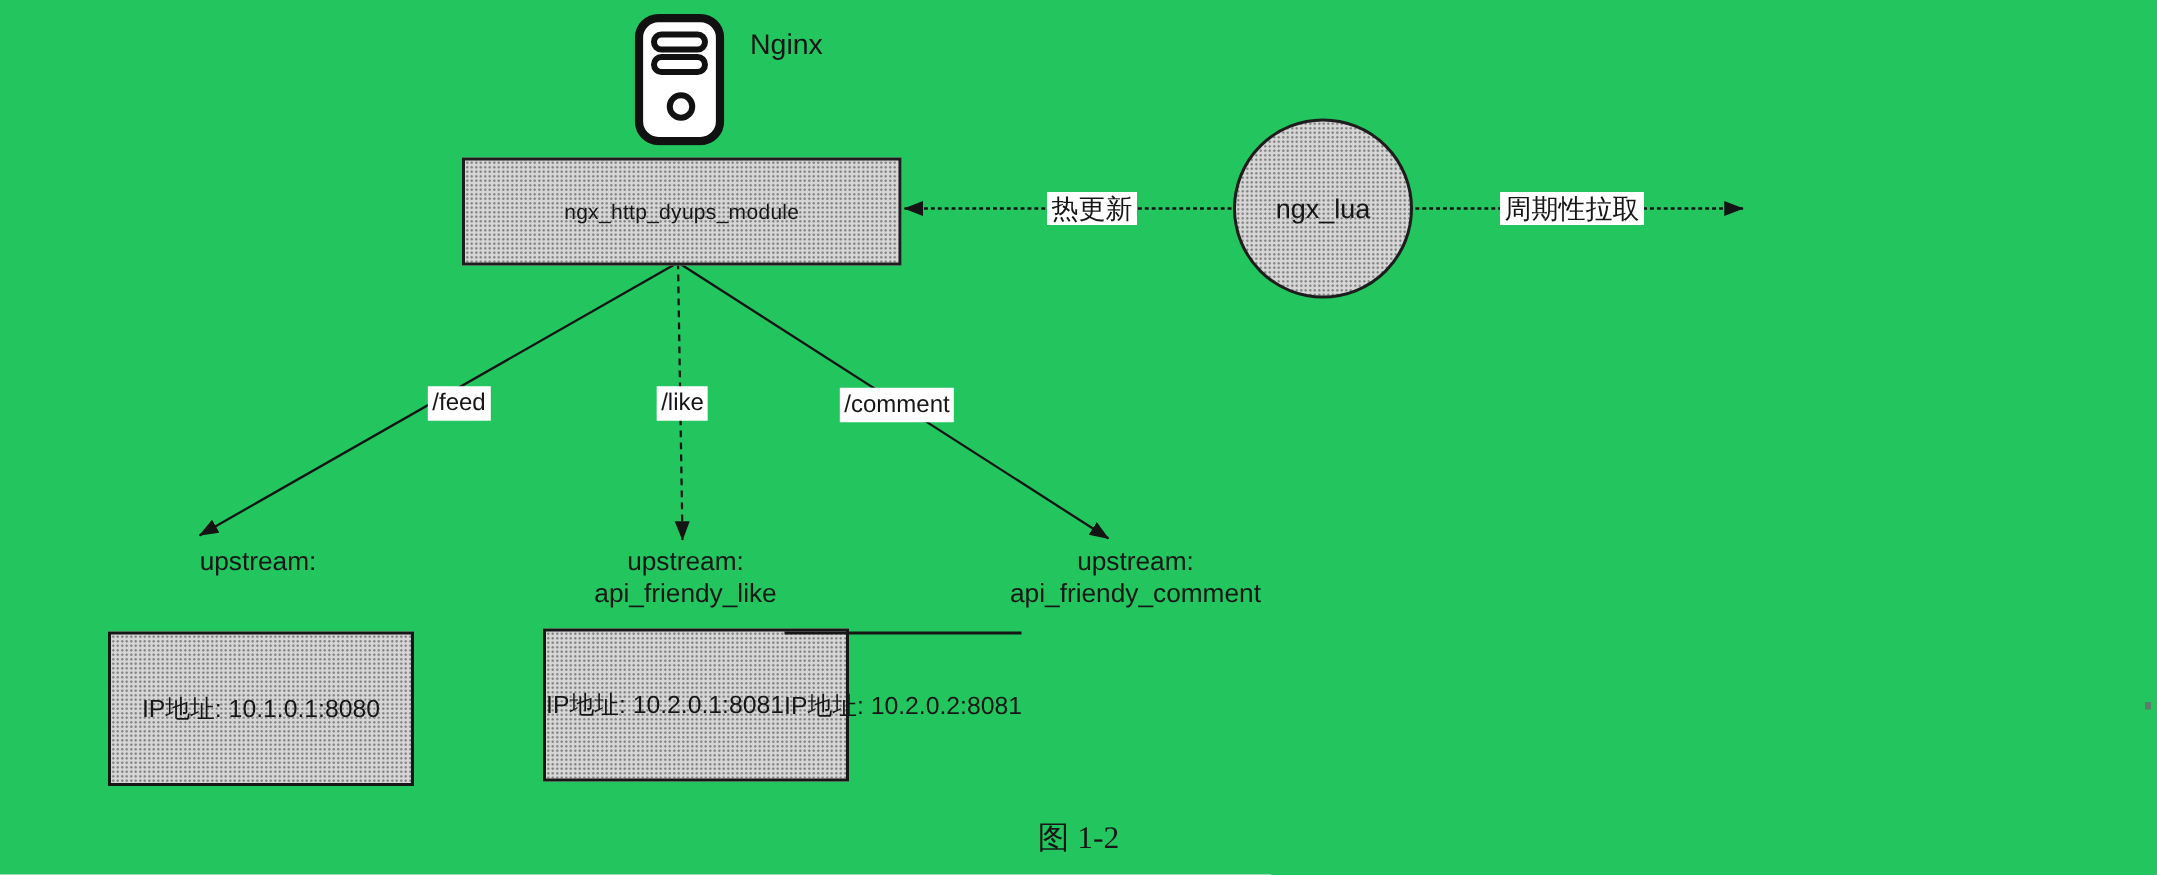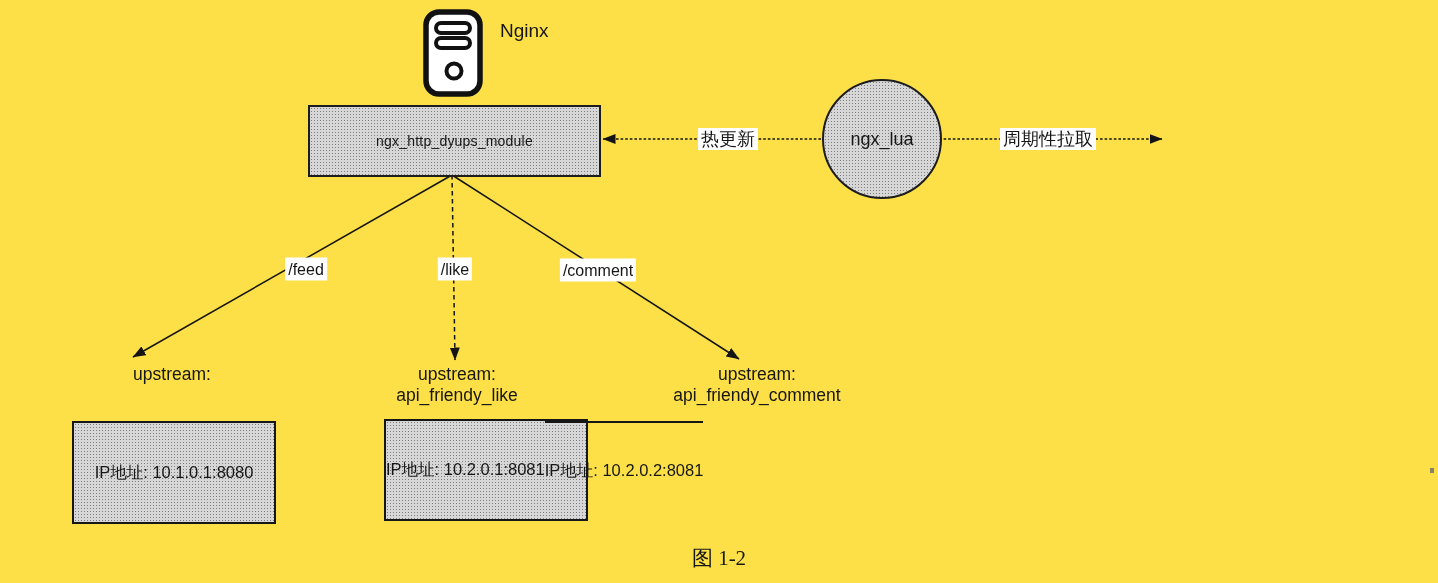--- a/index.html
+++ b/index.html
@@ -1,17 +1,17 @@
 <!DOCTYPE html>
 <html><head>
 <meta charset="utf-8">
 <style>
   html,body{margin:0;padding:0;background:#f5f5f5;}
   #stage{
-    position:relative;width:1438px;height:583px;background:#fde047;
+    position:relative;width:1438px;height:583px;background:#22c55e;
     font-family:"Liberation Sans","DejaVu Sans",sans-serif;color:#161616;
     overflow:hidden;
   }
   .abs{position:absolute;}
   .stipple{
     background-color:#d7d7d7;
     background-image:radial-gradient(#7e7e7e 0.7px, rgba(0,0,0,0) 0.9px);
     background-size:3px 3px;
   }
   
@@ -110,21 +110,21 @@
     <div>upstream:</div>
   </div>
   <div class="abs ip-box stipple" style="left:72px;top:421px;height:99px;">
     <div class="ip-row">IP地址: 10.1.0.1:8080</div>
   </div>
 
   <div class="abs upstream-title" style="left:457px;top:364px;">
     <div>upstream:</div>
     <div>api_friendy_like</div>
   </div>
-  <div class="abs ip-box stipple" style="left:362px;top:419px;height:98px;margin-left:22px;">
+  <div class="abs ip-box stipple" style="left:362px;top:419px;height:98px;">
     <div class="ip-row">IP地址: 10.2.0.1:8081</div>
     <div class="ip-row">IP地址: 10.2.0.2:8081</div>
   </div>
 
   <div class="abs upstream-title" style="left:757px;top:364px;">
     <div>upstream:</div>
     <div>api_friendy_comment</div>
   </div>
 
   <div class="abs" id="caption">图 1-2</div>

